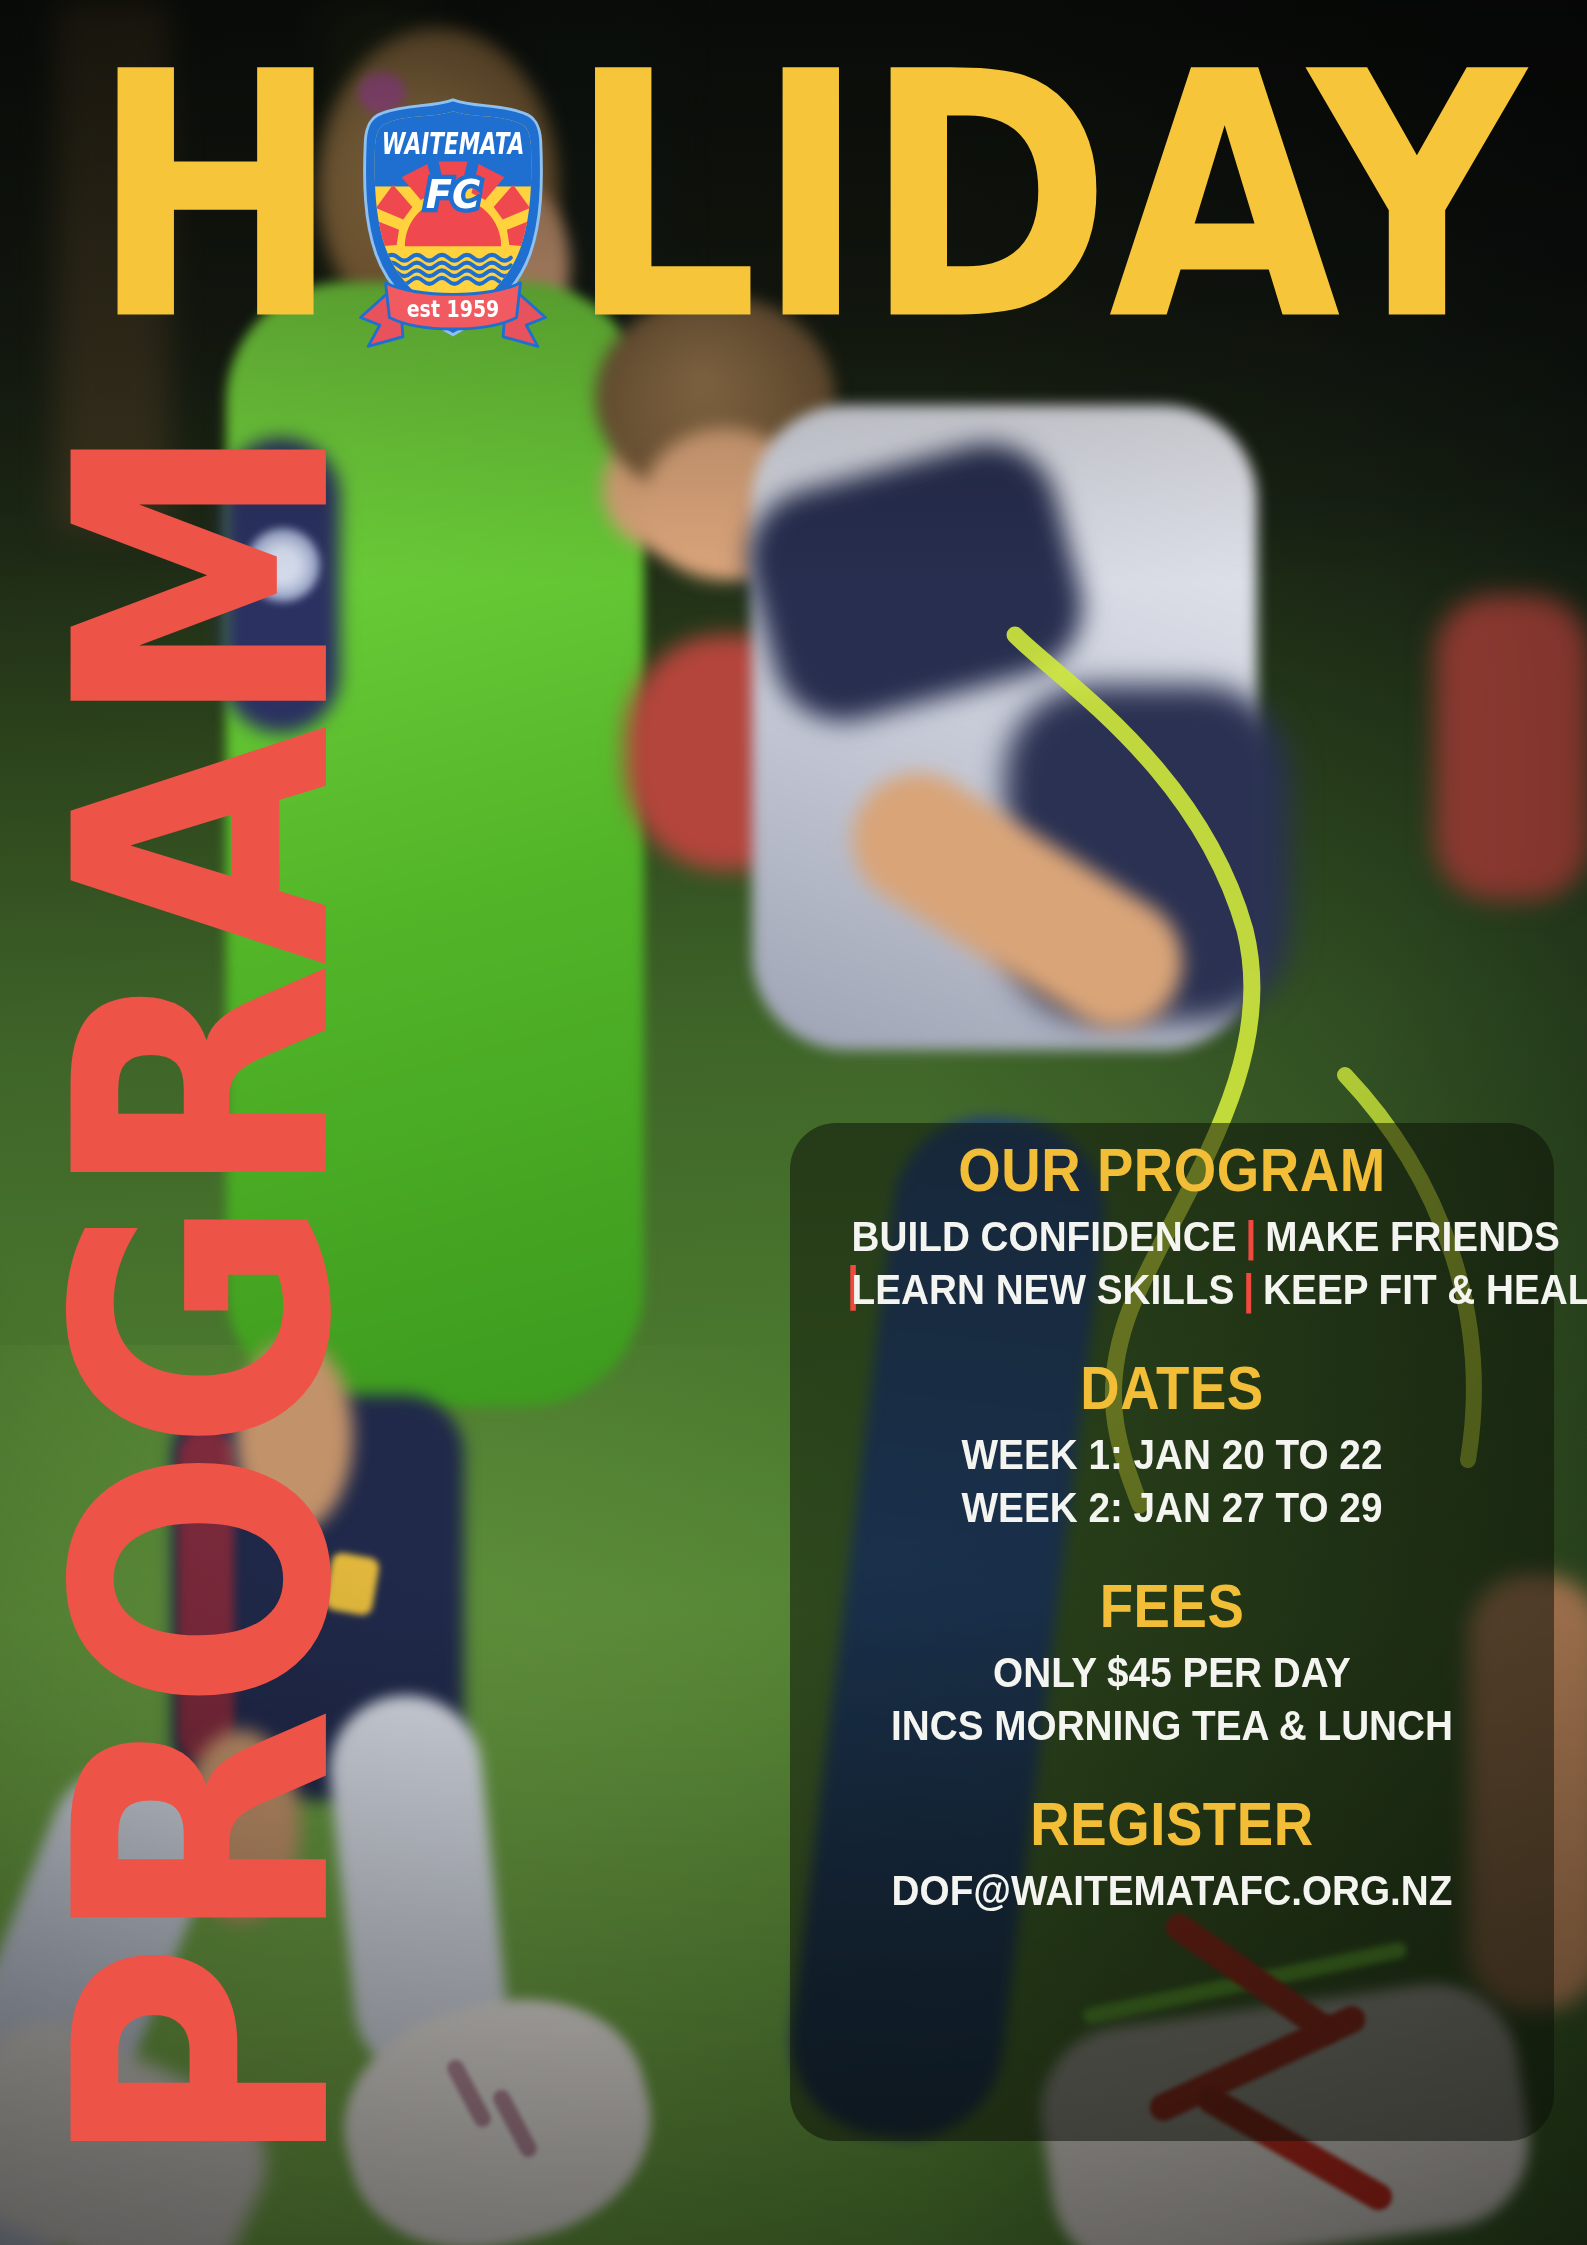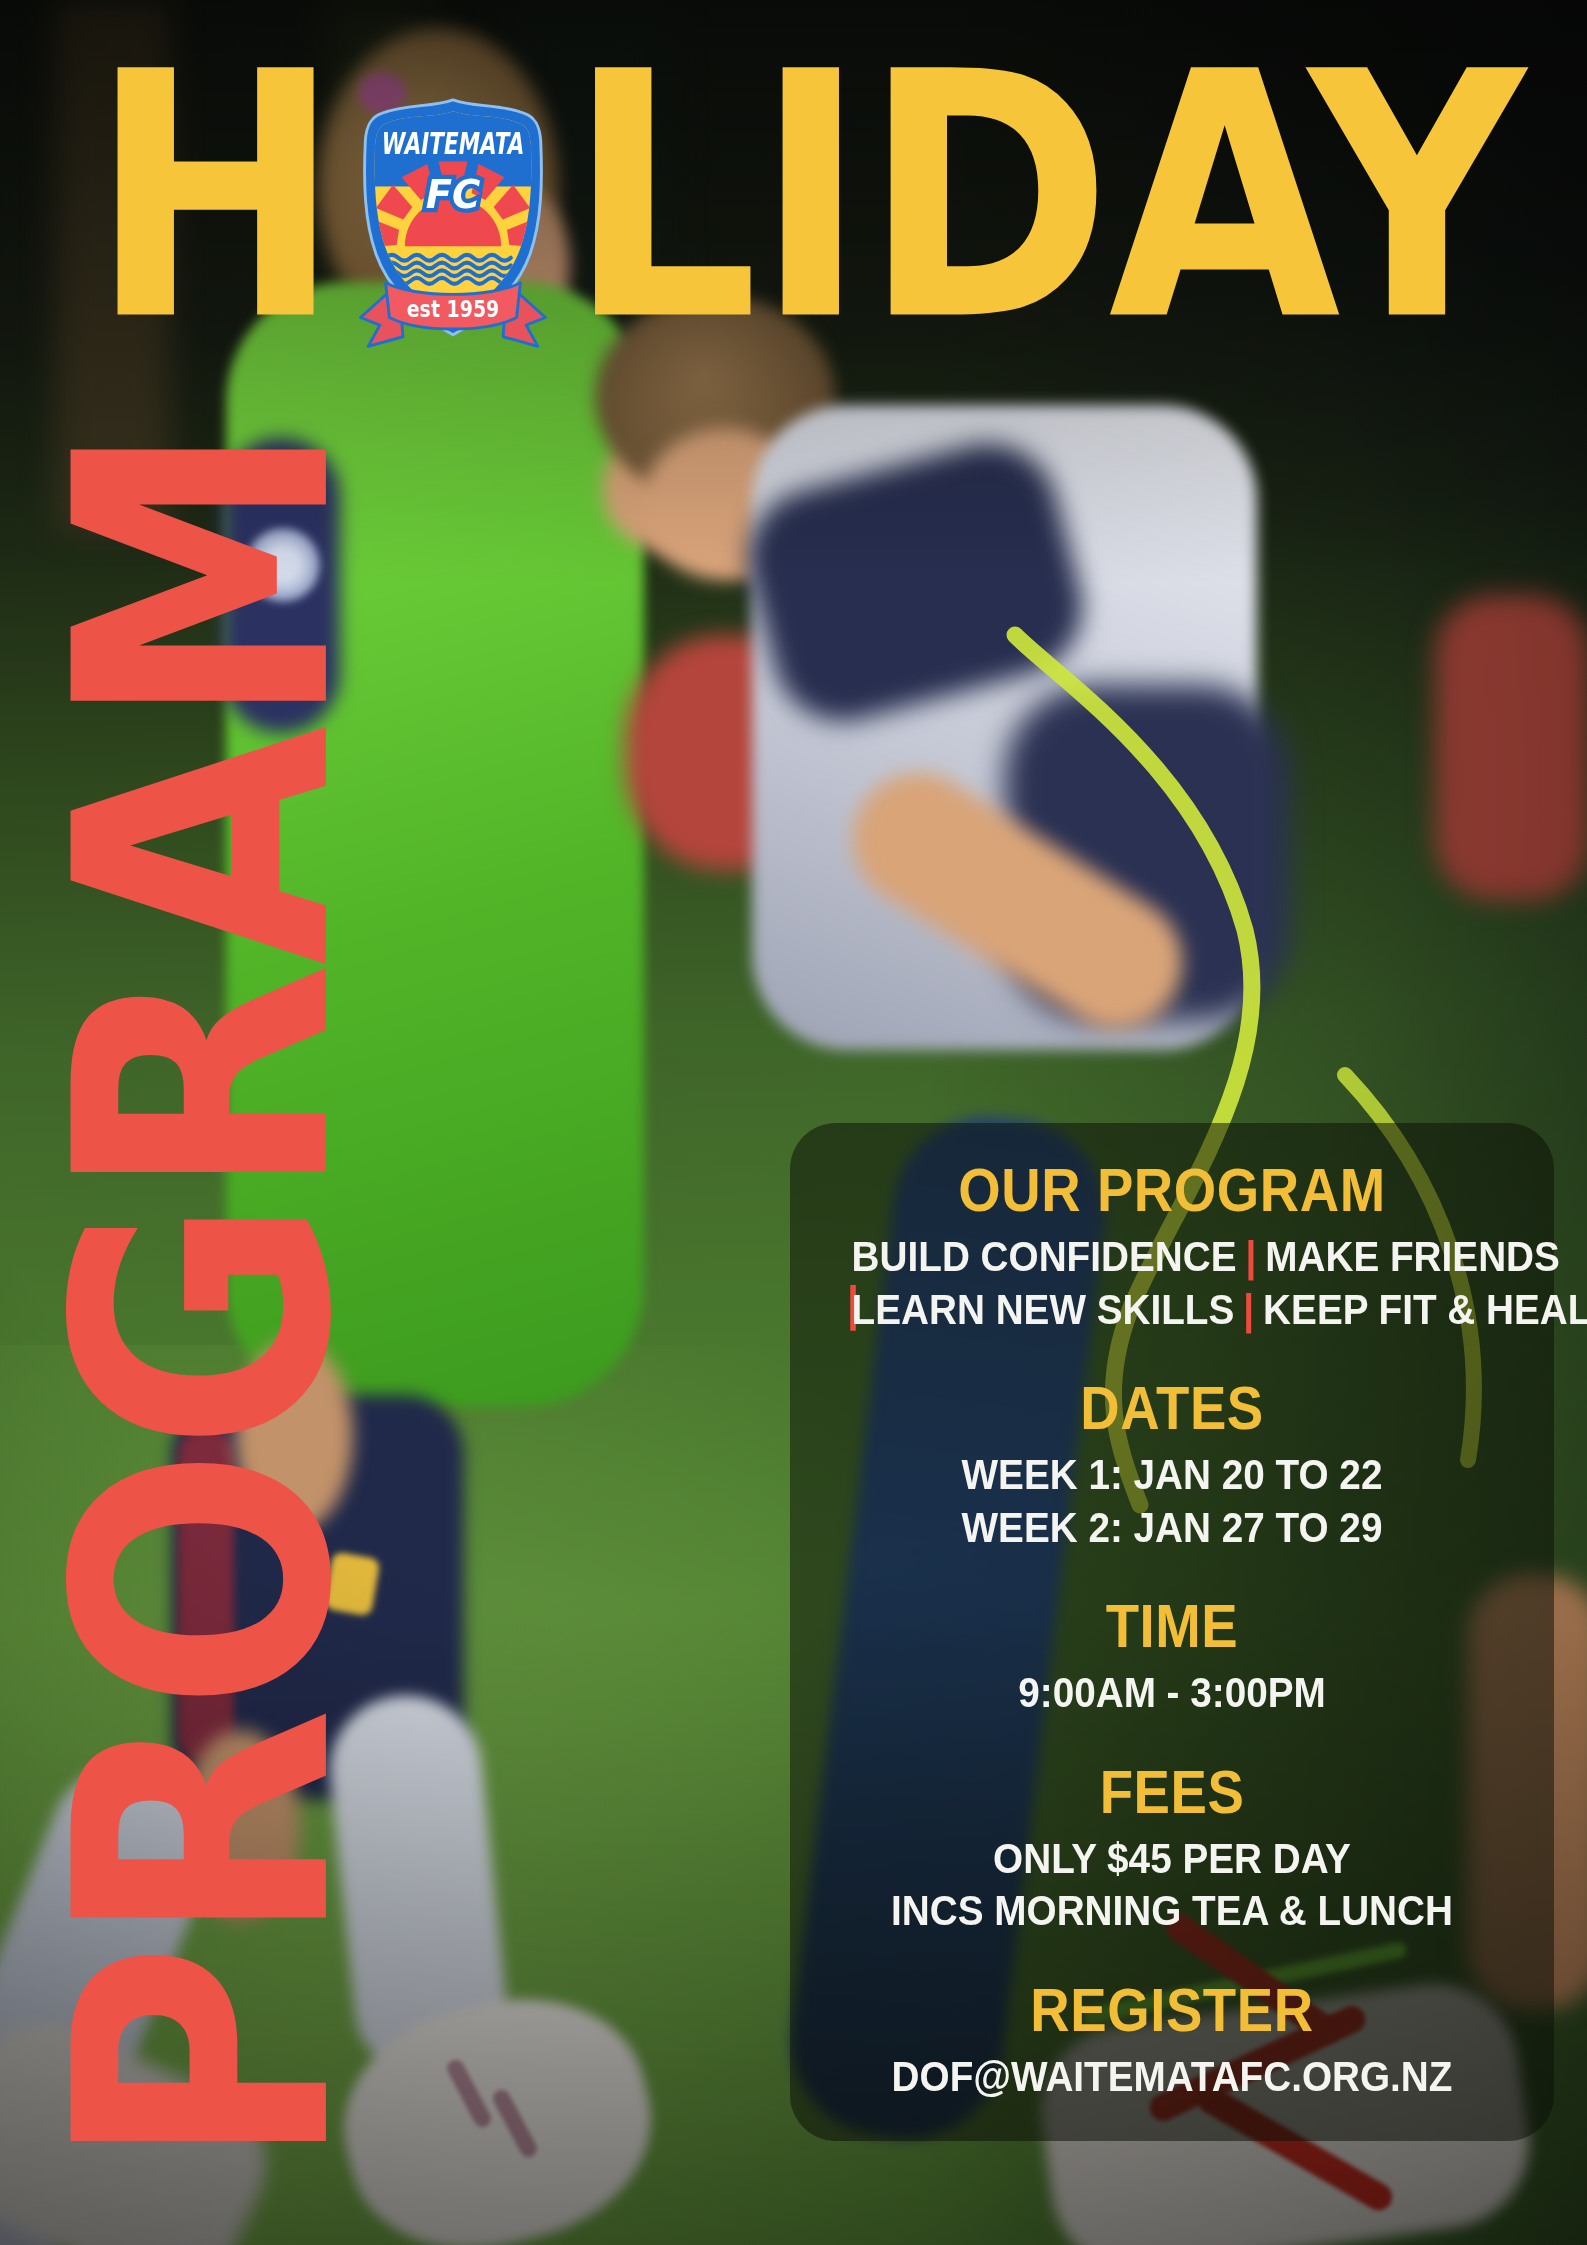--- a/index.html
+++ b/index.html
@@ -81,21 +81,21 @@
   .logo-wrap { width:212px; height:262px; margin:44px 8px 0 10px; flex:none; }
   
   .program-vertical { position:absolute; left:205px; top:1297px; z-index:3;
     font-family:"DejaVu Sans",sans-serif; font-weight:bold; font-size:310px; line-height:1;
     color:#EE5348; letter-spacing:-0.012em; white-space:nowrap;
     transform:translate(-50%,-50%) rotate(-90deg) scaleY(1.13); }
   
   .info-panel { position:absolute; left:790px; top:1123px; width:764px; height:1018px; z-index:5;
     border-radius:46px; background:rgba(12,16,8,.52);
     display:flex; flex-direction:column; align-items:center; text-align:center;
-    padding:34px 26px 30px; font-weight:bold; }
+    padding:14px 26px 30px; font-weight:bold; }
   .sec { width:100%; }
   .sec + .sec { margin-top:40px; }
   .sec h2 { font-size:62px; line-height:1.05; color:#F2BE37; margin:0 0 8px; letter-spacing:.01em;
     transform:scaleX(.88); font-weight:bold; }
   .line { font-size:43px; line-height:1.22; color:#F4F4F0; margin:0; white-space:nowrap; transform:scaleX(.9); }
   .line > span { position:relative; z-index:1; }
   .sep { color:#F04A3E; padding:0 10px; }
   .features-line2 { position:relative; }
   .artifact { position:absolute !important; left:-5px; top:-9px; z-index:0 !important; color:#F04A3E; font-size:1.12em; }
 </style>
@@ -203,24 +203,20 @@
       <p class="line"><span>BUILD CONFIDENCE</span><span class="sep">|</span><span>MAKE FRIENDS</span></p>
       <p class="line features-line2"><span class="artifact">|</span><span>LEARN NEW SKILLS</span><span class="sep">|</span><span>KEEP FIT &amp; HEALTHY</span></p>
     </div>
 
     <div class="sec">
       <h2>DATES</h2>
       <p class="line">WEEK 1: JAN 20 TO 22</p>
       <p class="line">WEEK 2: JAN 27 TO 29</p>
     </div>
 
-    <div class="sec">
-      <h2>TIME</h2>
-      <p class="line">9:00AM - 3:00PM</p>
-    </div>
 
     <div class="sec">
       <h2>FEES</h2>
       <p class="line">ONLY $45 PER DAY</p>
       <p class="line">INCS MORNING TEA &amp; LUNCH</p>
     </div>
 
     <div class="sec">
       <h2>REGISTER</h2>
       <p class="line">DOF@WAITEMATAFC.ORG.NZ</p>

